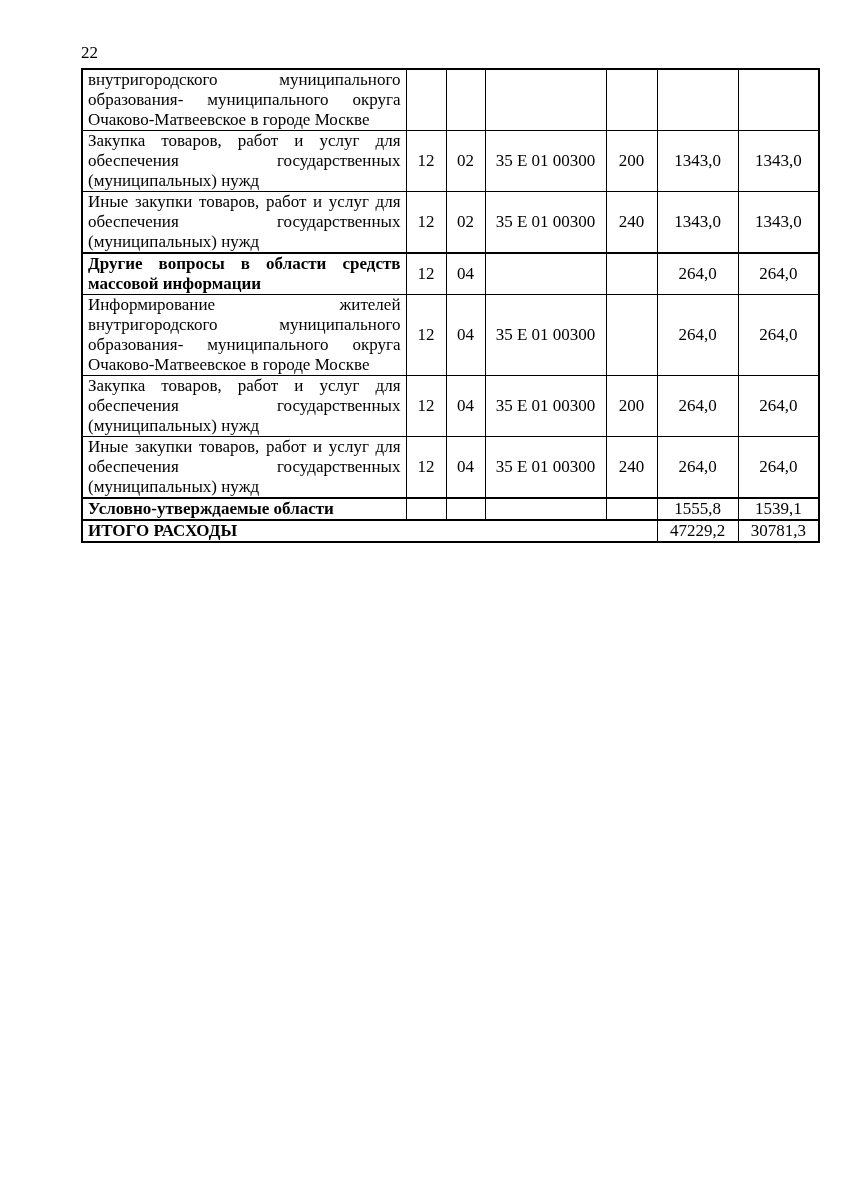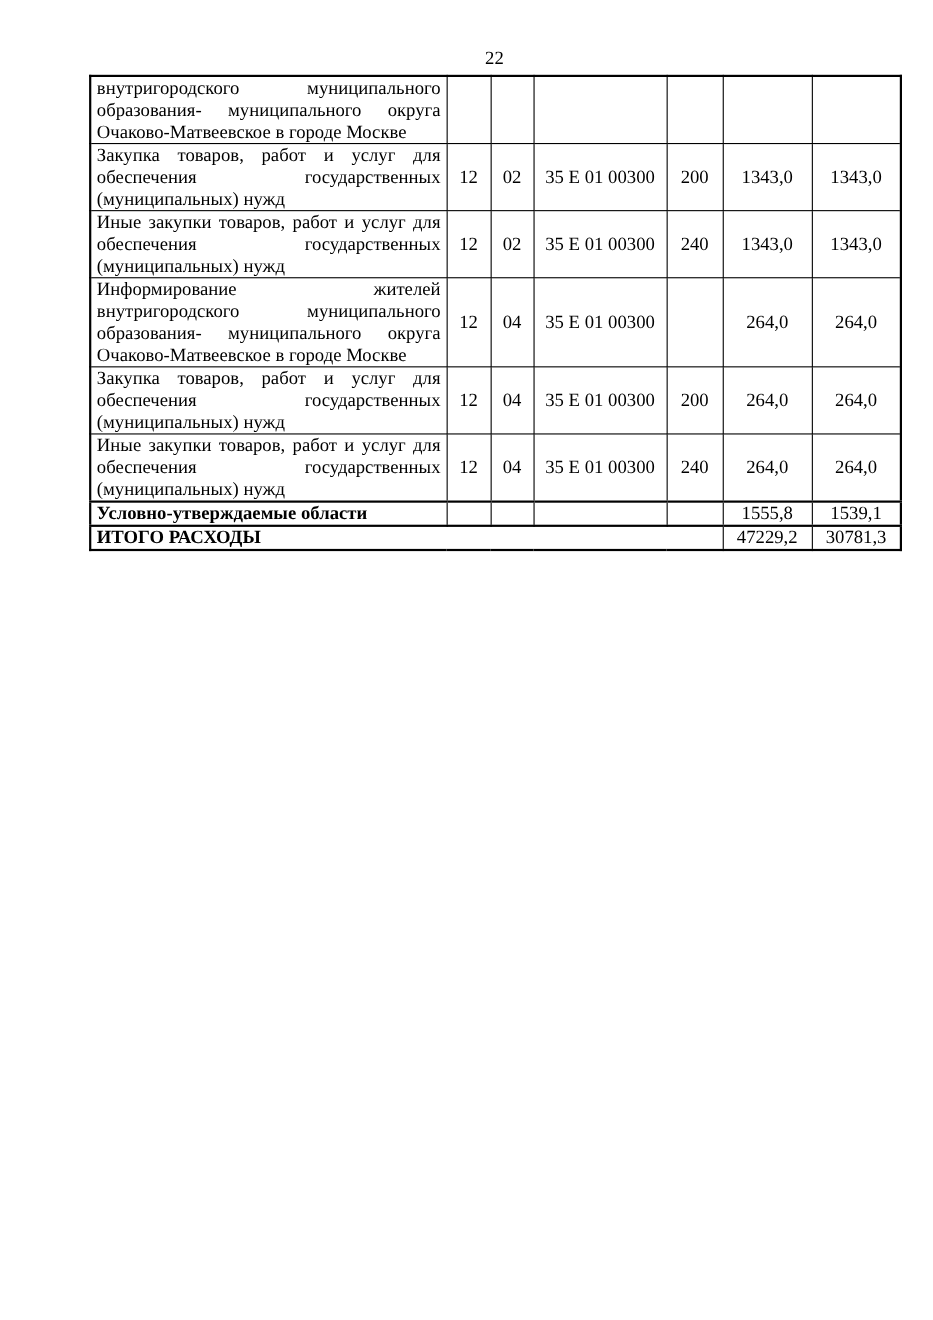--- a/index.html
+++ b/index.html
@@ -14,21 +14,20 @@
     background: #ffffff;
     font-family: "Liberation Serif", "DejaVu Serif", serif;
     color: #000000;
     overflow: hidden;
   }
   .page-number {
     position: absolute;
     top: 43px;
     left: 81px;
     width: 737px;
-    text-align: center;
     font-size: 17px;
     line-height: 20px;
   }
   table.budget {
     position: absolute;
     top: 68px;
     left: 81px;
     width: 737px;
     border-collapse: collapse;
     table-layout: fixed;
@@ -109,20 +108,29 @@
       <tr class="h3">
         <td class="c-name">Иные закупки товаров, работ и услуг для обеспечения государственных (муниципальных) нужд</td>
         <td class="c-num">12</td>
         <td class="c-num">02</td>
         <td class="c-num">35 Е 01 00300</td>
         <td class="c-num">240</td>
         <td class="c-num">1343,0</td>
         <td class="c-num">1343,0</td>
       </tr>
 
+      <tr class="h2 thick-top">
+        <td class="c-name bold">Другие вопросы в области средств массовой информации</td>
+        <td class="c-num">12</td>
+        <td class="c-num">04</td>
+        <td class="c-num"></td>
+        <td class="c-num"></td>
+        <td class="c-num">264,0</td>
+        <td class="c-num">264,0</td>
+      </tr>
 
       <tr class="h4">
         <td class="c-name">Информирование жителей внутригородского муниципального образования- муниципального округа Очаково-Матвеевское в городе Москве</td>
         <td class="c-num">12</td>
         <td class="c-num">04</td>
         <td class="c-num">35 Е 01 00300</td>
         <td class="c-num"></td>
         <td class="c-num">264,0</td>
         <td class="c-num">264,0</td>
       </tr>

